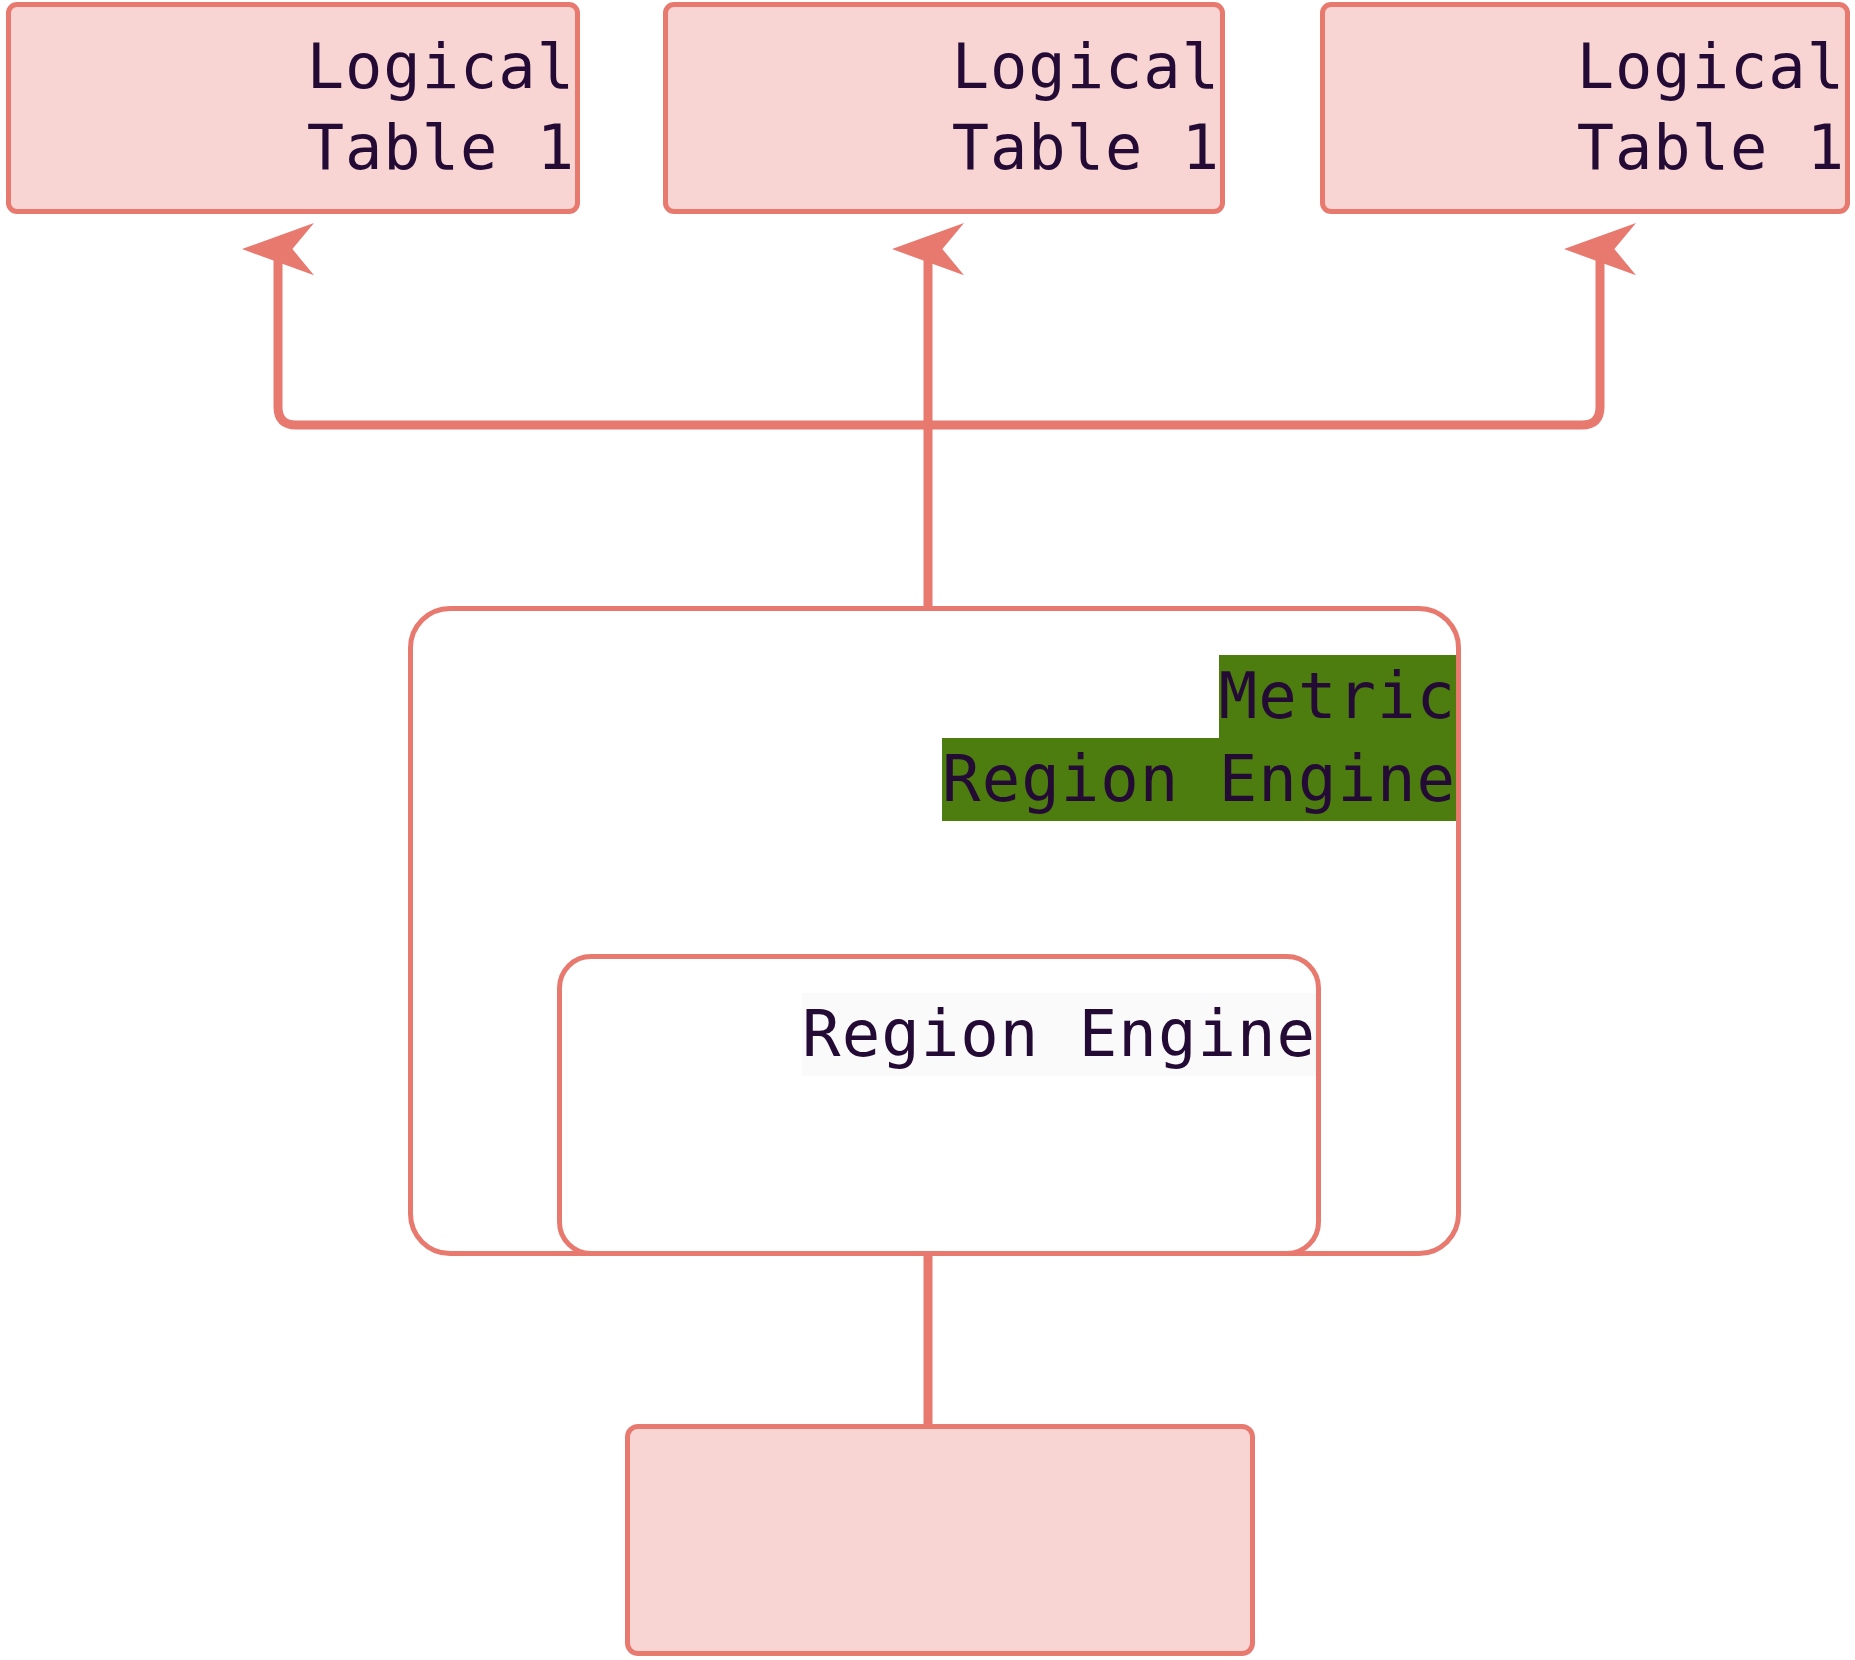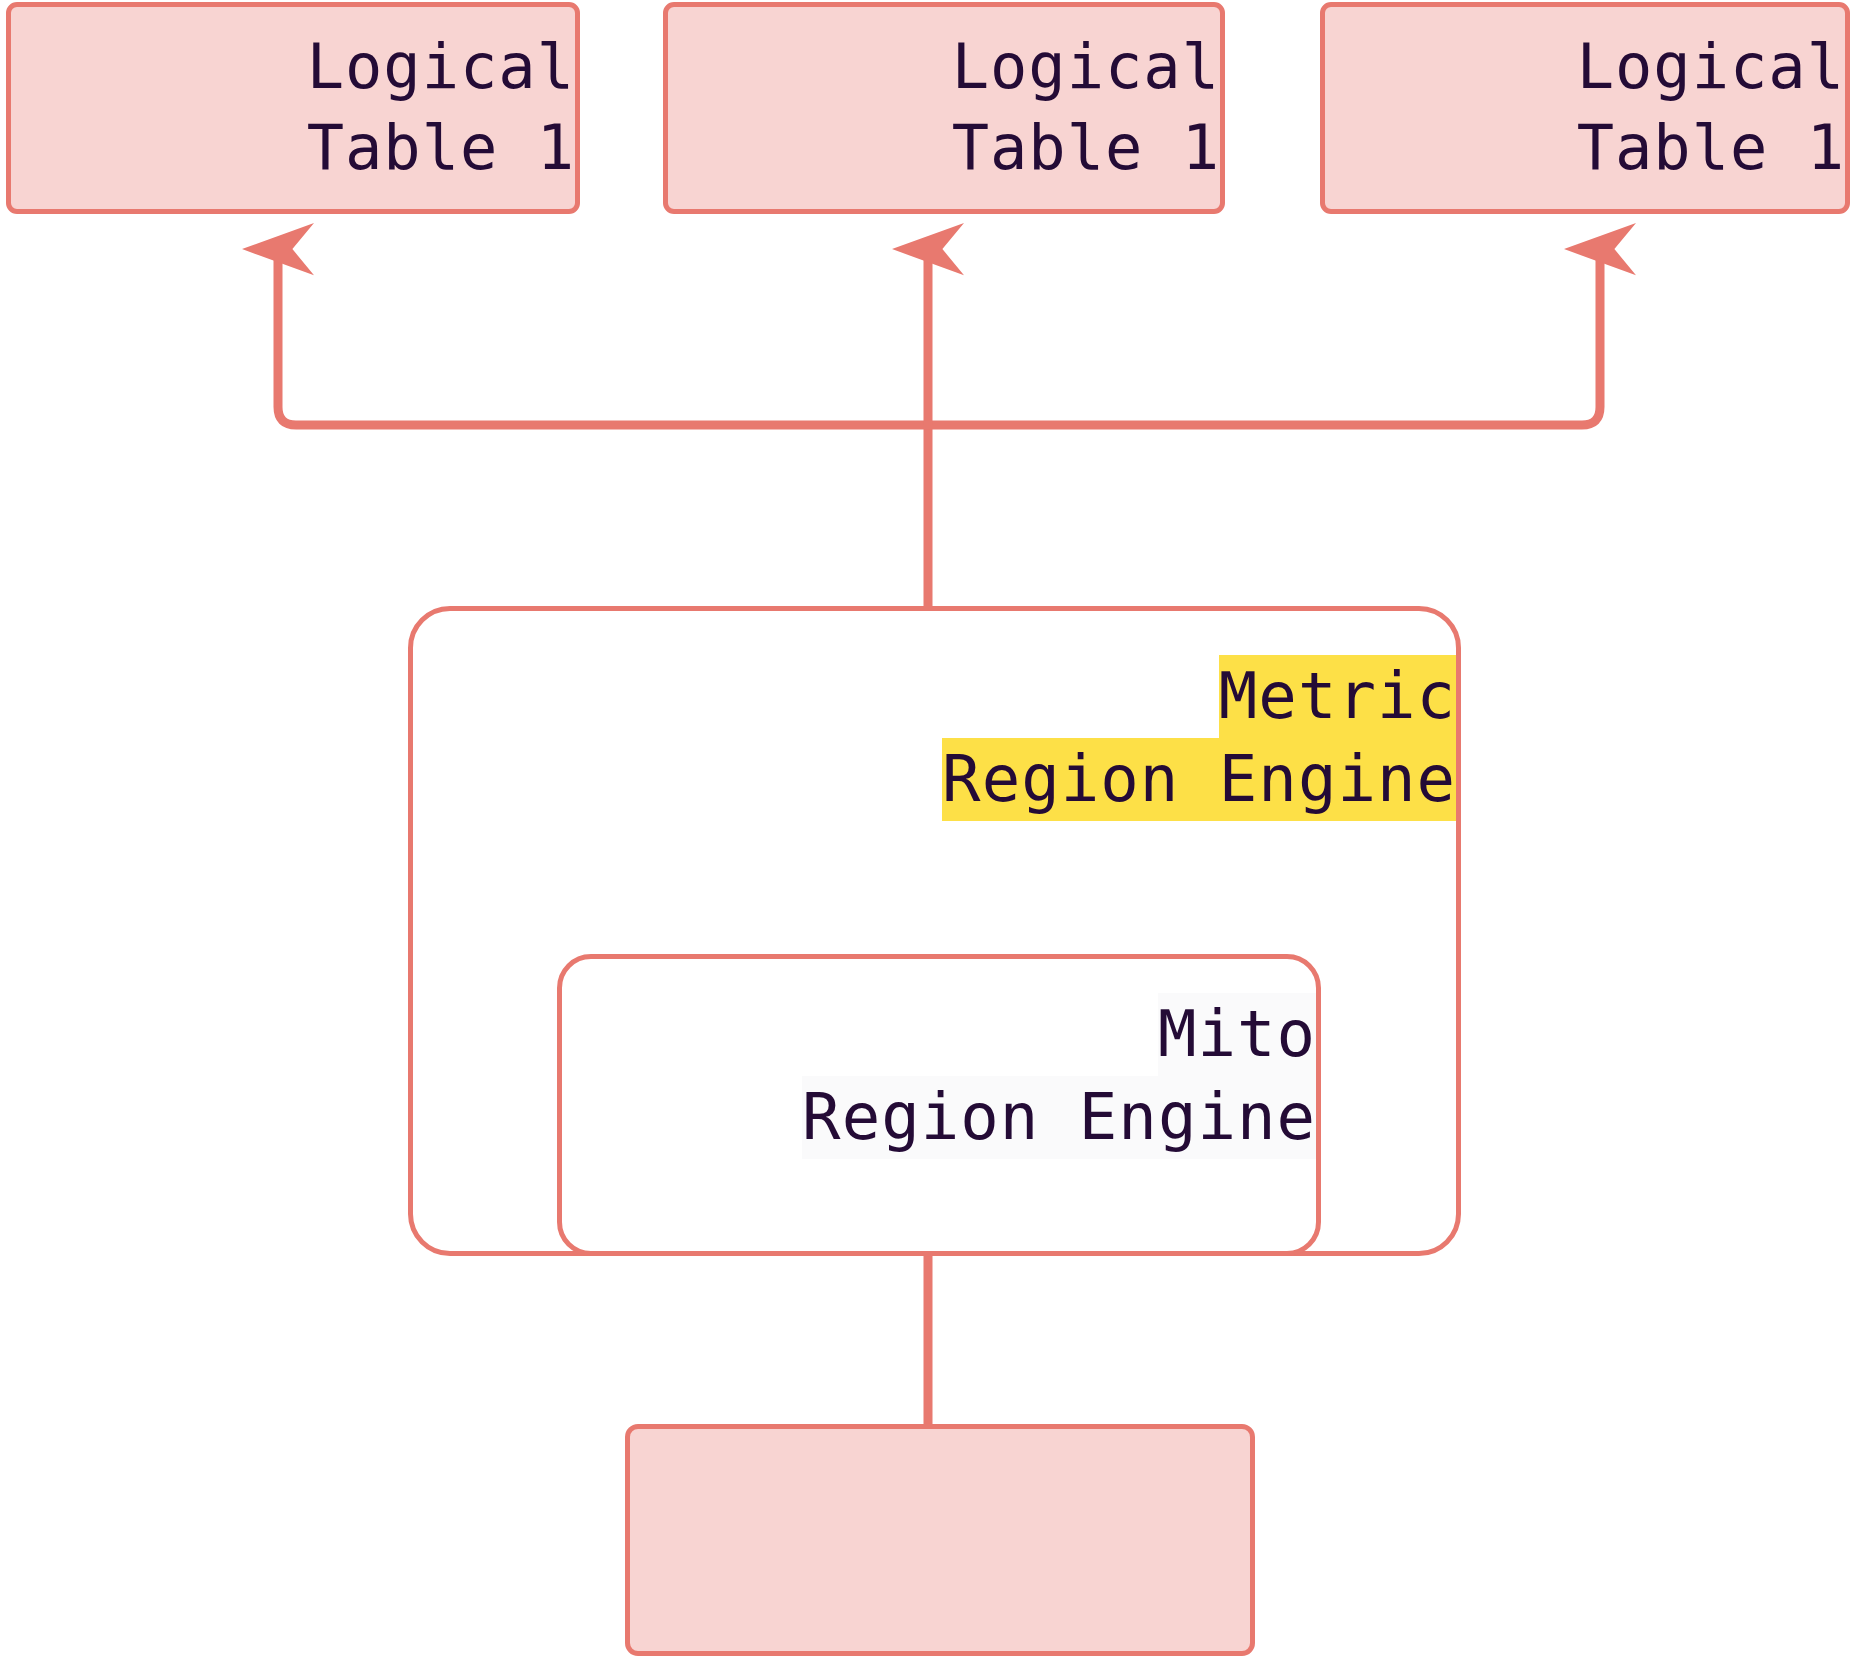--- a/index.html
+++ b/index.html
@@ -66,21 +66,21 @@
   #metric-region-engine {
     left: 408px;
     top: 606px;
     width: 1053px;
     height: 650px;
     justify-content: flex-start;
     padding-top: 44px;
   }
   #metric-region-engine .node-line {
     font-size: 64px;
-    background: #fde047;
+    background: #4d7c0f;
     letter-spacing: 1px;
   }
 
   #mito-region-engine {
     left: 557px;
     top: 954px;
     width: 764px;
     height: 302px;
     border-radius: 34px;
     justify-content: flex-start;
@@ -145,20 +145,19 @@
     <span class="node-line">Logical</span>
     <span class="node-line">Table 1</span>
   </div>
 
   <div class="node engine-box" id="metric-region-engine">
     <span class="node-line">Metric</span>
     <span class="node-line">Region Engine</span>
   </div>
 
   <div class="node engine-box" id="mito-region-engine">
-    <span class="node-line">Mito</span>
     <span class="node-line">Region Engine</span>
   </div>
 
   <div class="node" id="physical-table">
   </div>
 
 </div>
 
 </body></html>

